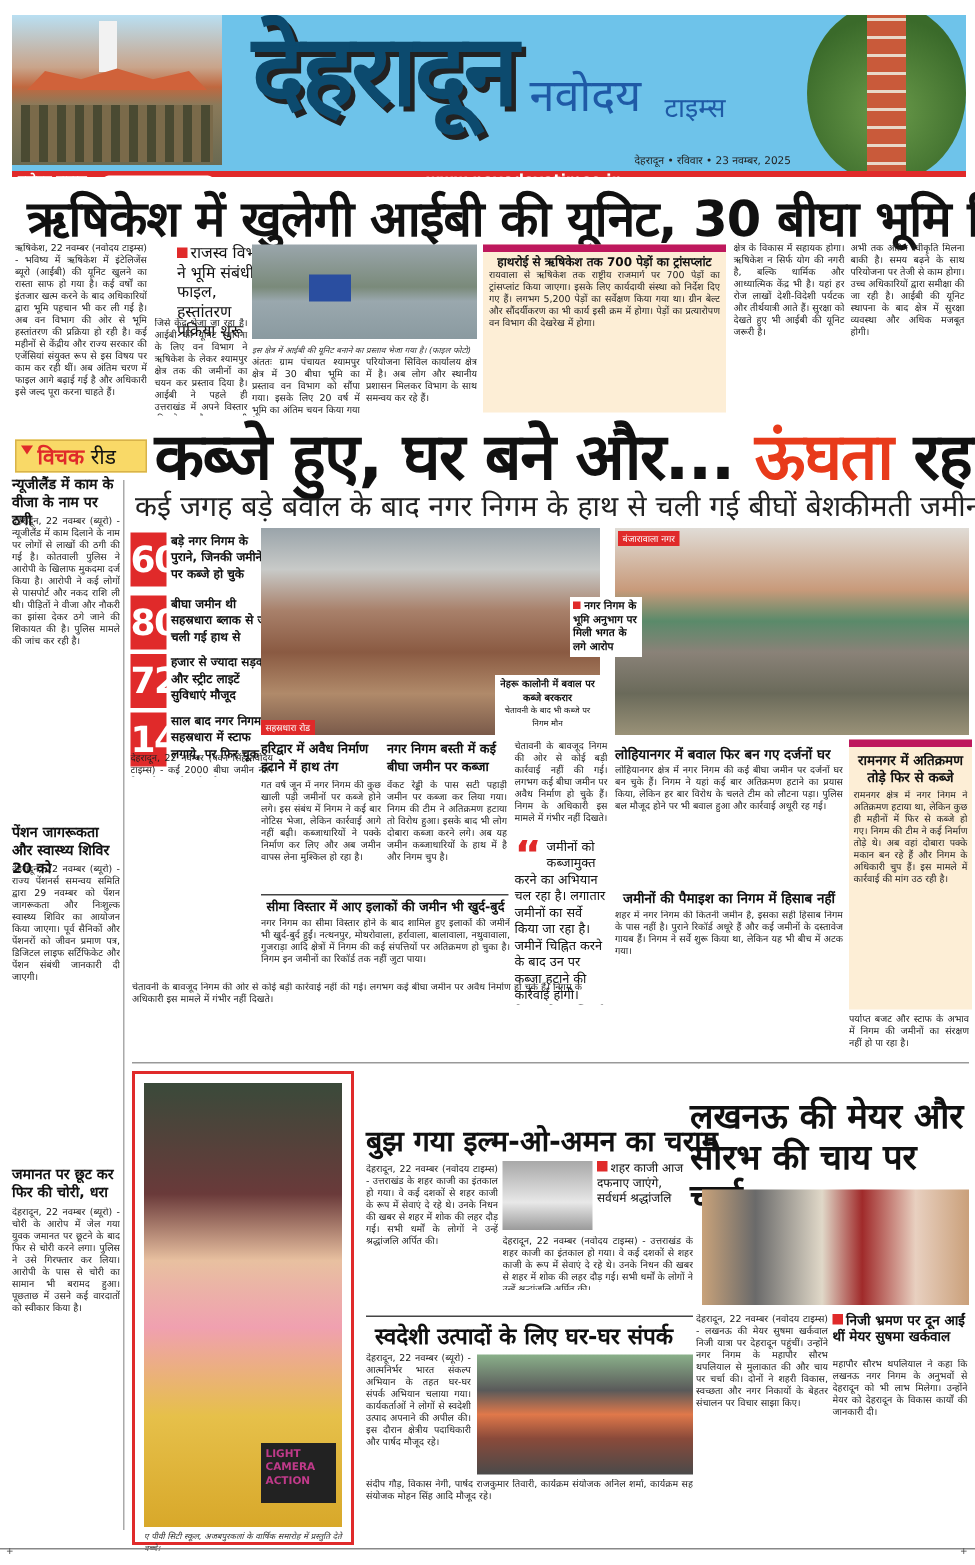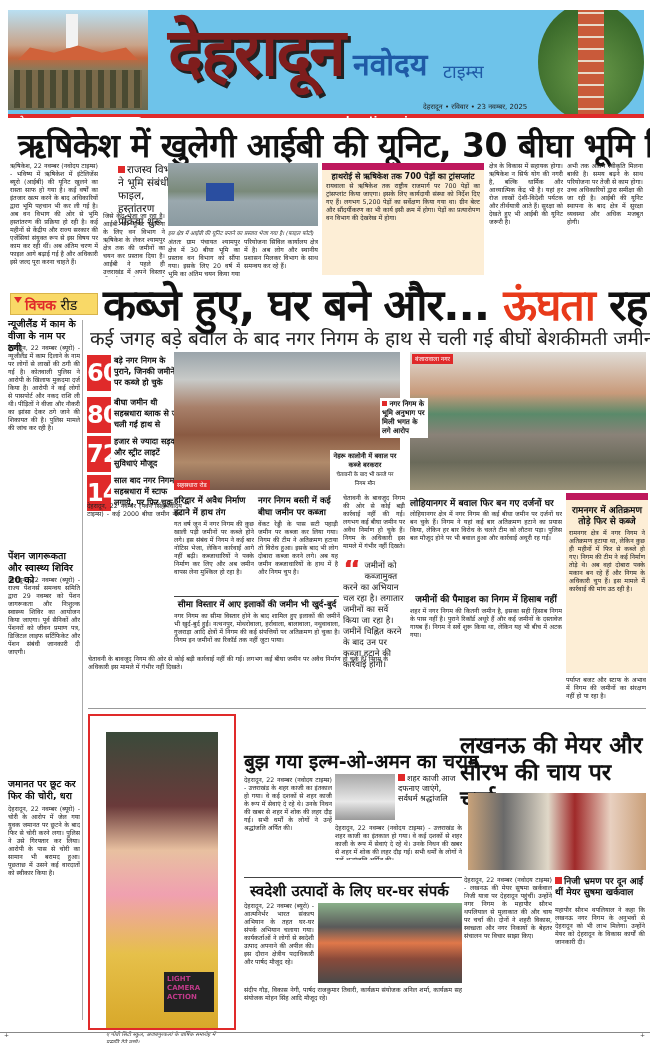--- a/index.html
+++ b/index.html
@@ -5,35 +5,35 @@
 *{box-sizing:border-box;margin:0;padding:0}
 body{width:650px;height:1043px;background:#fff;font-family:"DejaVu Sans",sans-serif;position:relative;overflow:hidden;color:#111}
 .abs{position:absolute}
 .masthead{left:8px;top:10px;width:636px;height:108px;background:#6ec3ea;overflow:hidden}
 .mh-left{left:0;top:0;width:140px;height:100px;background:linear-gradient(180deg,#b9dff2 0%,#c9a48a 35%,#c0683f 48%,#8a7a5a 60%,#6a6a52 100%)}
 .mh-left .tower{position:absolute;left:58px;top:4px;width:12px;height:34px;background:#f2f2f2}
 .mh-left .roof{position:absolute;left:10px;top:32px;width:120px;height:18px;background:#d0623a;clip-path:polygon(0 100%,10% 30%,30% 60%,50% 20%,70% 60%,90% 30%,100% 100%)}
 .mh-left .soldiers{position:absolute;left:6px;top:60px;width:128px;height:38px;background:repeating-linear-gradient(90deg,#4a4a32 0 6px,#7a6a4a 6px 12px)}
 .mh-right{left:530px;top:-8px;width:106px;height:120px;border-radius:50%;background:radial-gradient(circle at 50% 60%,#6a9a4a,#3a6a2a 70%);overflow:hidden}
 .mh-right .clock{position:absolute;left:40px;top:0;width:26px;height:130px;background:repeating-linear-gradient(180deg,#c95a3a 0 10px,#e8d8c8 10px 12px)}
-.mh-title{left:160px;top:10px;font-family:Liberation Serif, serif;font-weight:bold;font-size:66px;color:#7f1d1d;text-shadow:3px 3px 0 #222;letter-spacing:-2px;line-height:1}
-.mh-sub{left:345px;top:40px;font-weight:bold;font-size:30px;color:#1f5aa6;line-height:1}
+.mh-title{left:160px;top:10px;font-family:Liberation Mono, monospace;font-weight:bold;font-size:66px;color:#0c4a6e;text-shadow:3px 3px 0 #222;letter-spacing:-2px;line-height:1}
+.mh-sub{left:345px;top:40px;font-weight:normal;font-size:30px;color:#1f5aa6;line-height:1}
 .mh-sub2{left:435px;top:49px;font-size:18px;color:#1f5aa6}
 .mh-date{left:415px;top:92px;font-size:7px;color:#222}
 .mh-band{left:0;top:104px;width:636px;height:14px;background:#e02a2a}
 .mh-brand{left:4px;top:104px;font-size:9px;color:#fff;font-weight:bold;line-height:14px}
 .mh-pill{left:60px;top:107px;height:9px;padding:0 8px;background:#fff;border-radius:6px;font-size:6px;font-style:italic;font-weight:bold;color:#222;line-height:9px}
 .mh-url{left:276px;top:104px;font-size:10px;color:#fff;font-weight:bold;line-height:14px}
 .top-headline{left:18px;top:128px;font-size:33px;font-weight:bold;color:#111;letter-spacing:-.5px;white-space:nowrap;line-height:1.1}
 .txt{font-size:6.3px;line-height:8px;color:#222;text-align:justify;overflow:hidden}
 .pull{font-size:10.5px;line-height:13px;color:#111}
 .pull .sq{display:inline-block;width:7px;height:7px;background:#e02a2a;margin-right:2px}
 .img{background:#8a9aa2}
 .caption{font-size:5.5px;font-style:italic;color:#333}
-.box-beige{background:#fdeed6;border-top:7px solid #be185d}
+.box-beige{background:#fdeed6;border-top:5px solid #be185d}
 .box-beige h4{font-size:9px;font-weight:bold;text-align:center;line-height:11px;margin:2px 0}
 .hr{border-top:1px solid #444}
 .vichak{left:10px;top:293px;width:88px;height:22px;background:#f9d967;border:1px solid #d8b34a;font-size:14px;line-height:22px;padding-left:14px}
 .vichak .v1{color:#e02a2a;font-weight:bold}
 .vichak .tri{position:absolute;left:3px;top:3px;width:0;height:0;border-left:4px solid transparent;border-right:4px solid transparent;border-top:6px solid #e02a2a}
 .side-h{font-size:9.5px;font-weight:bold;line-height:12px;color:#111}
 .main-head{left:103px;top:282px;font-size:43px;font-weight:bold;color:#111;white-space:nowrap;letter-spacing:-1px;line-height:1.1}
 .main-head .red{color:#e83a1a}
 .main-sub{left:90px;top:328px;font-size:19px;color:#222;white-space:nowrap;line-height:1.1}
 .stat{left:87px;width:95px;height:40px}
@@ -171,21 +171,21 @@
 <div class="abs box-beige" style="left:566px;top:493px;width:82px;height:180px;padding:3px">
   <h4>रामनगर में अतिक्रमण तोड़े फिर से कब्जे</h4>
   <div class="txt" style="height:130px">रामनगर क्षेत्र में नगर निगम ने अतिक्रमण हटाया था, लेकिन कुछ ही महीनों में फिर से कब्जे हो गए। निगम की टीम ने कई निर्माण तोड़े थे। अब वहां दोबारा पक्के मकान बन रहे हैं और निगम के अधिकारी चुप हैं। इस मामले में कार्रवाई की मांग उठ रही है।</div>
 </div>
 <div class="abs txt" style="left:566px;top:676px;width:80px;height:30px">पर्याप्त बजट और स्टाफ के अभाव में निगम की जमीनों का संरक्षण नहीं हो पा रहा है।</div>
 
 <div class="abs txt" style="left:88px;top:655px;width:300px;height:50px">चेतावनी के बावजूद निगम की ओर से कोई बड़ी कार्रवाई नहीं की गई। लगभग कई बीघा जमीन पर अवैध निर्माण हो चुके हैं। निगम के अधिकारी इस मामले में गंभीर नहीं दिखते।</div>
 
 <div class="abs hr" style="left:88px;top:708px;width:558px;border-color:#999"></div>
 
-<div class="abs photo-frame" style="left:88px;top:714px;width:148px;height:316px;padding:16px">
+<div class="abs photo-frame" style="left:88px;top:714px;width:148px;height:316px;padding:6px">
   <div style="width:100%;height:296px;background:linear-gradient(180deg,#3a4a3a 0%,#6a3a3a 25%,#e8c0a0 40%,#f0a0b0 55%,#e6c04a 75%,#d8a82a 100%);position:relative">
     <div style="position:absolute;right:4px;bottom:16px;width:50px;height:40px;background:#222;color:#c03a8a;font-size:7px;font-weight:bold;padding:3px;line-height:9px">LIGHT CAMERA ACTION</div>
   </div>
   <div class="caption" style="margin-top:2px">ए पीवी सिटी स्कूल, अजबपुरकलां के वार्षिक समारोह में प्रस्तुति देते बच्चे।</div>
 </div>
 
 <div class="abs" style="left:244px;top:752px;font-size:19px;font-weight:bold;white-space:nowrap;line-height:1">बुझ गया इल्म-ओ-अमन का चराग</div>
 <div class="abs txt" style="left:244px;top:776px;width:88px;height:80px">देहरादून, 22 नवम्बर (नवोदय टाइम्स) - उत्तराखंड के शहर काजी का इंतकाल हो गया। वे कई दशकों से शहर काजी के रूप में सेवाएं दे रहे थे। उनके निधन की खबर से शहर में शोक की लहर दौड़ गई। सभी धर्मों के लोगों ने उन्हें श्रद्धांजलि अर्पित की।</div>
 <div class="abs" style="left:335px;top:774px;width:60px;height:46px;background:linear-gradient(180deg,#a8a8a8,#e8e8e8 60%,#9a9a9a)"></div>
 <div class="abs pull" style="left:398px;top:774px;width:64px;font-size:8px;line-height:10px">

